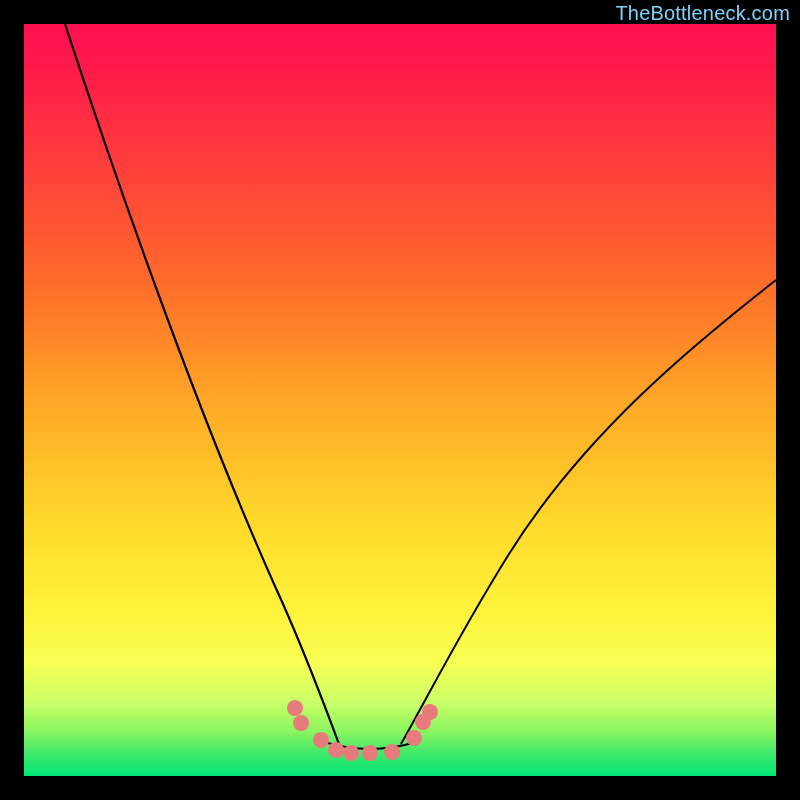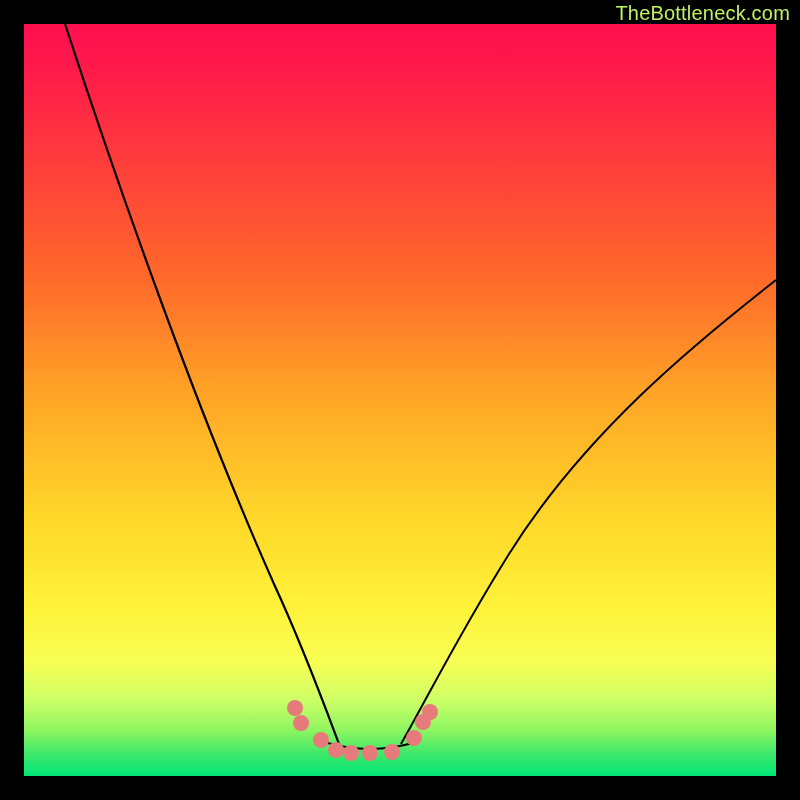--- a/index.html
+++ b/index.html
@@ -47,21 +47,21 @@
       #ccff66 90%,
       #8cf560 94%,
       #3fe86a 97%,
       #00e676 100%
     );
   }
   .watermark {
     position: absolute;
     top: 2px;
     right: 10px;
-    color: #bef264;
+    color: #7dd3fc;
     font-size: 20px;
     letter-spacing: 0.2px;
     font-weight: 400;
     z-index: 5;
     margin-left: 40px;
   }
   svg.curve {
     position: absolute;
     top: 0;
     left: 0;

